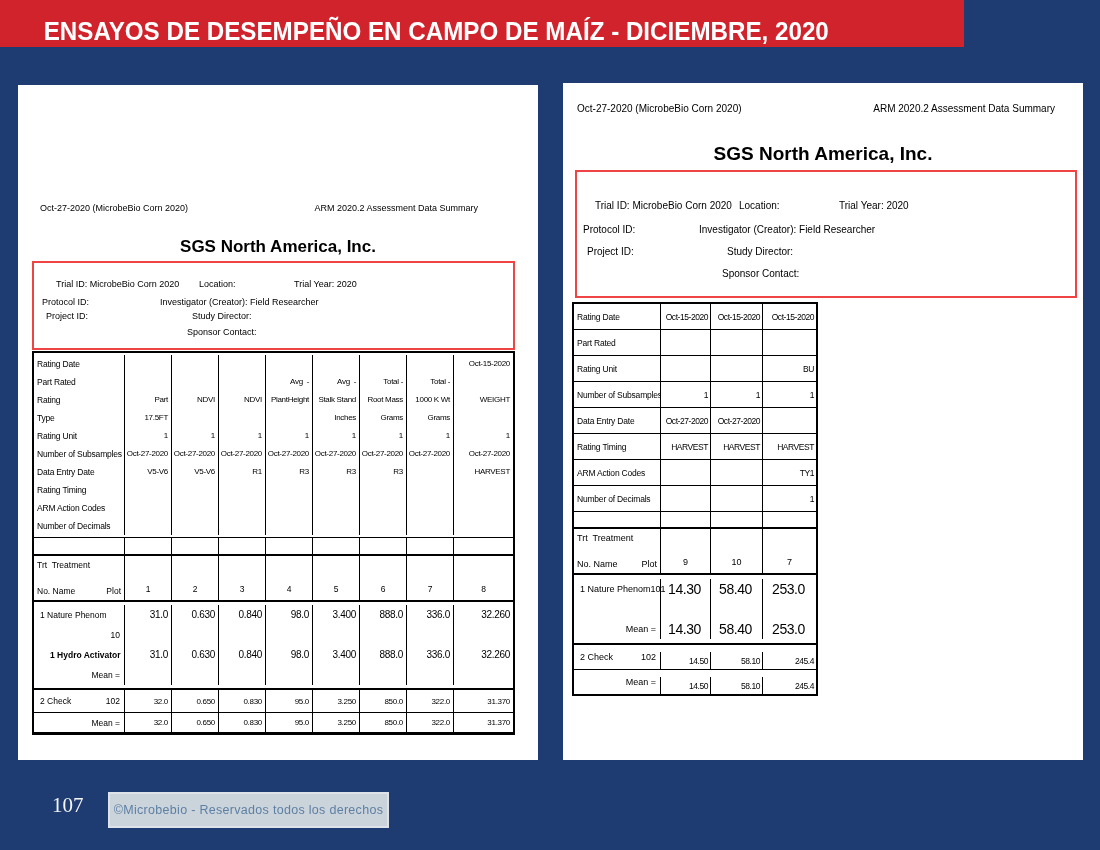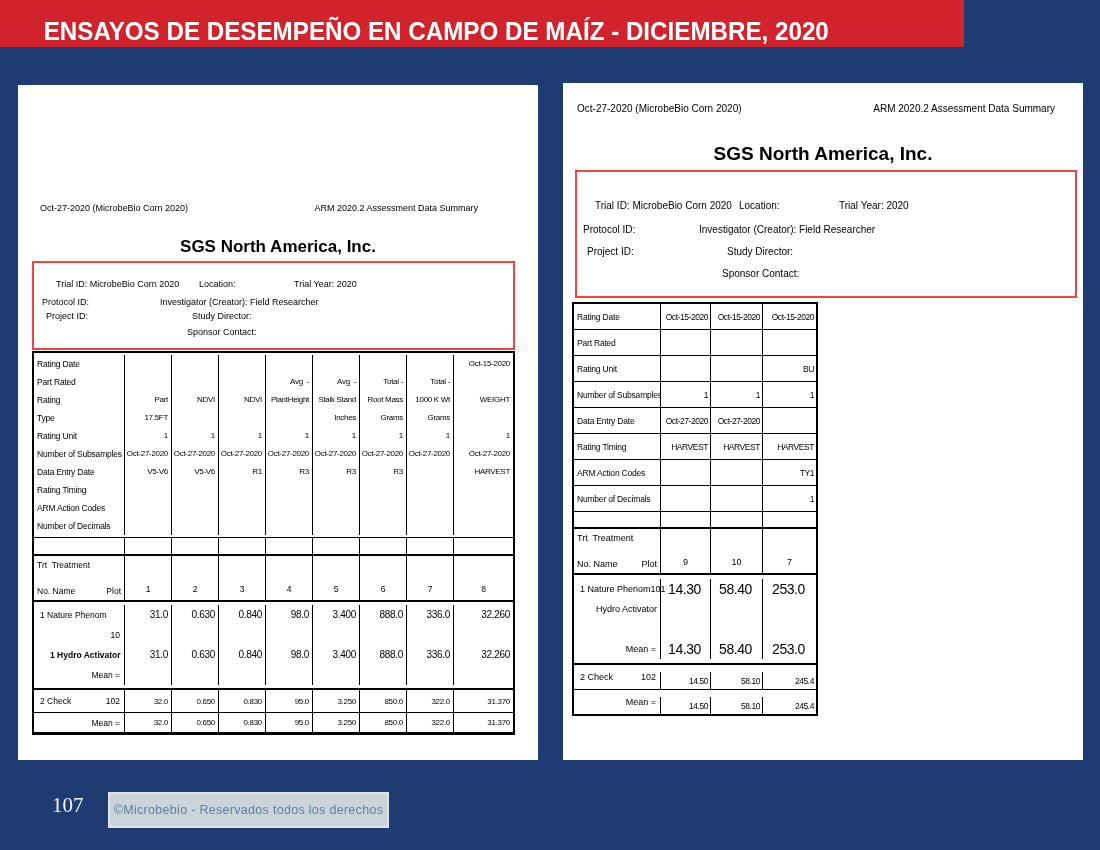--- a/index.html
+++ b/index.html
@@ -490,27 +490,20 @@
         <div class="nm">
           <span>1 Nature Phenom</span>
           <span>101</span>
         </div>
 
       <div class="vc">14.30</div>
           <div class="vc">58.40</div>
           <div class="vc">253.0</div>
         </div>
       <div class="rline">
-        <div class="nm nm2">Hydro Activator</div>
-
-      <div class="vc"></div>
-          <div class="vc"></div>
-          <div class="vc"></div>
-        </div>
-      <div class="rline">
         <div></div>
 
       <div class="vc"></div>
           <div class="vc"></div>
           <div class="vc"></div>
         </div>
       <div class="rline">
         <div class="pr">Mean =</div>
 
       <div class="vc">14.30</div>

